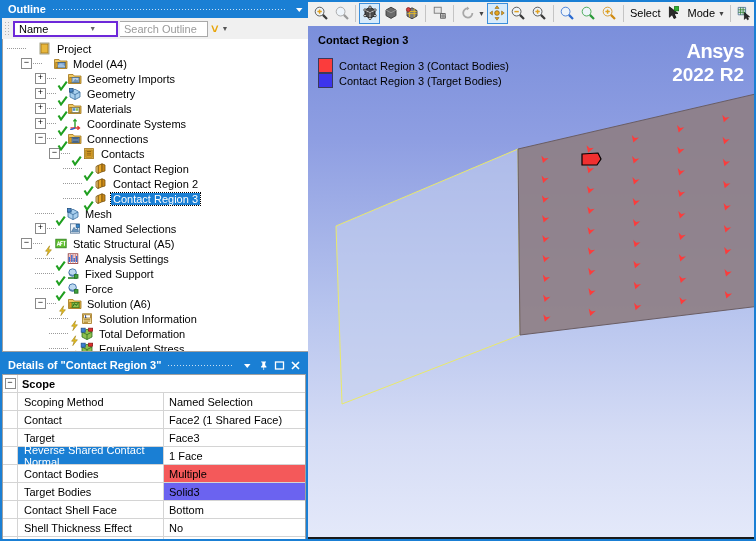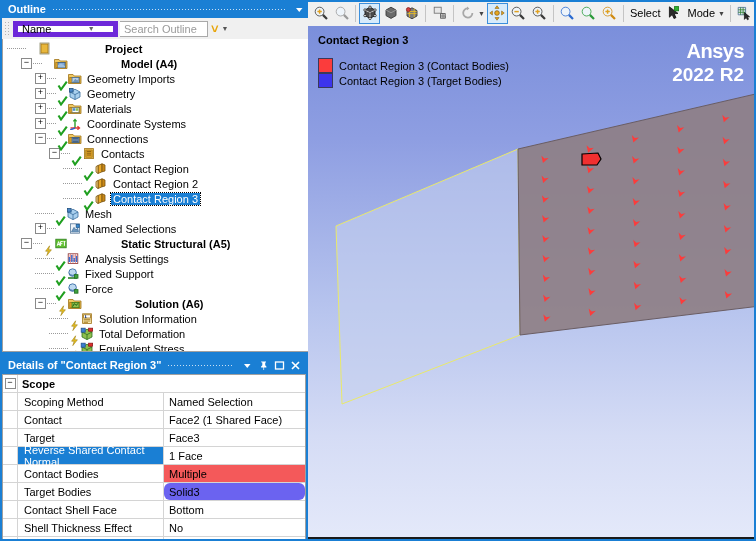--- a/index.html
+++ b/index.html
@@ -31,21 +31,21 @@
   .titlebar .tbtn svg{display:block;}
 
   .outline-toolbar{
     height:21px;background:#f0f0f0;border-bottom:1px solid #d0d0d0;
     display:flex;align-items:center;padding-left:2px;gap:2px;
   }
   .grip{width:7px;height:15px;
     background-image:radial-gradient(circle, #a8a8a8 0.6px, transparent 0.7px);
     background-size:3px 3px;opacity:.85;}
   .combo{
-    width:105px;height:16px;background:#fff;border:5px solid #6d28d9;
+    width:105px;height:16px;background:#fff;border:2px solid #6d28d9;
     display:flex;align-items:center;font-size:11px;color:#000;box-sizing:border-box;
   }
   .combo span{padding-left:4px;flex:1;}
   .combo .arrow{width:14px;text-align:center;color:#666;font-size:7px;}
   .searchbox{
     width:88px;height:16px;background:#fff;border:1px solid #a9a9a9;
     display:flex;align-items:center;font-size:11px;color:#9a9a9a;box-sizing:border-box;
     border-left:none;
   }
   .searchbox span{padding-left:4px;}
@@ -63,40 +63,40 @@
     width:9px;height:9px;border:1px solid #8a8a8a;background:#fff;
     display:inline-flex;align-items:center;justify-content:center;
     font-size:9px;line-height:7px;color:#000;font-family:"Liberation Mono",monospace;
     margin-right:1px;flex:none;
   }
   .dashes{width:9px;height:1px;border-top:1px dotted #9a9a9a;flex:none;margin-right:1px;}
   .chk{width:11px;flex:none;position:relative;}
   .chk svg{position:absolute;left:0;top:1px;}
   .ticon{width:14px;height:13px;flex:none;margin-right:3px;position:relative;}
   .lbl{padding:0 2px;}
-  .lbl.bold{font-weight:bold;margin-left:48px;}
+  .lbl.bold{font-weight:normal;}
   .lbl.sel{background:#1a7fd4;color:#fff;outline:1px dotted #000;}
 
   
   #details-panel{position:absolute;left:2px;top:356px;width:304px;height:185px;background:#fff;}
   #details-grid{position:absolute;left:0;top:18px;right:0;bottom:0;
     border:1px solid #a0a0a0;box-sizing:border-box;background:#fff;overflow:hidden;}
   .drow{display:flex;height:17px;border-bottom:1px solid #d4d4d4;font-size:11px;align-items:stretch;}
   .dexp{width:14px;flex:none;display:flex;align-items:center;justify-content:center;
         border-right:1px solid #d4d4d4;background:#fff;}
   .dexp i{width:9px;height:9px;border:1px solid #8a8a8a;background:#fff;font-style:normal;
     display:flex;align-items:center;justify-content:center;font-size:9px;line-height:7px;
     font-family:"Liberation Mono",monospace;}
   .dcat{flex:1;display:flex;align-items:center;font-weight:bold;padding-left:4px;}
   .dkey{width:146px;flex:none;display:flex;align-items:center;padding-left:6px;
         border-right:1px solid #d4d4d4;box-sizing:border-box;}
   .dkey.hl{background:#1a7fd4;color:#fff;}
   .dval{flex:1;display:flex;align-items:center;padding-left:5px;box-sizing:border-box;}
   .dval.red{background:#f4595a;}
-  .dval.blue{background:#6b63f0;border-radius:6px;}
+  .dval.blue{background:#6b63f0;}
   .dspacer{width:14px;flex:none;border-right:1px solid #d4d4d4;background:#fff;}
 
   
   #right{position:absolute;left:308px;top:0;width:448px;height:541px;background:#f0f0f0;}
   #vp-toolbar{
     position:absolute;left:0;top:0;width:448px;height:26px;background:#f0f0f0;
     border-bottom:1px solid #c8c8c8;display:flex;align-items:center;padding-left:2px;
   }
   .tbi{width:21px;height:21px;display:flex;align-items:center;justify-content:center;flex:none;}
   .tbi.active{border:1px solid #3c8fdc;background:#d7ebfb;box-sizing:border-box;}

